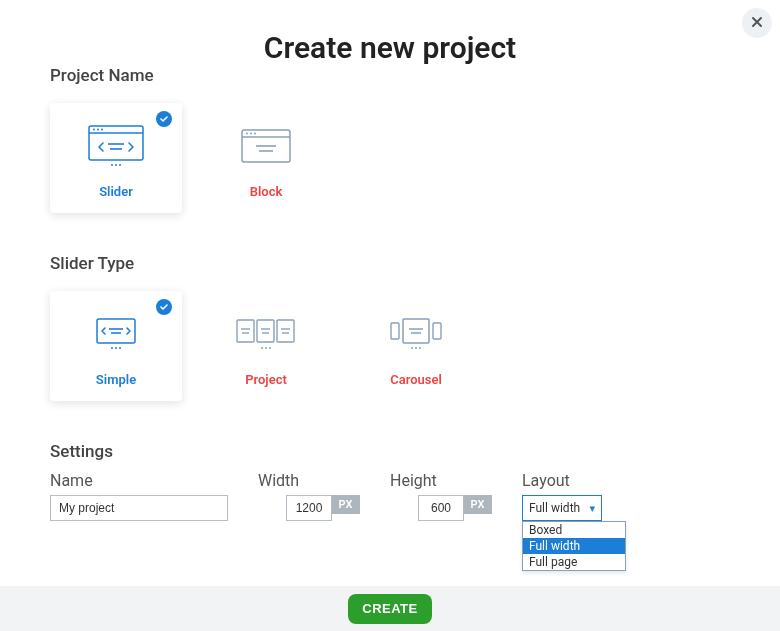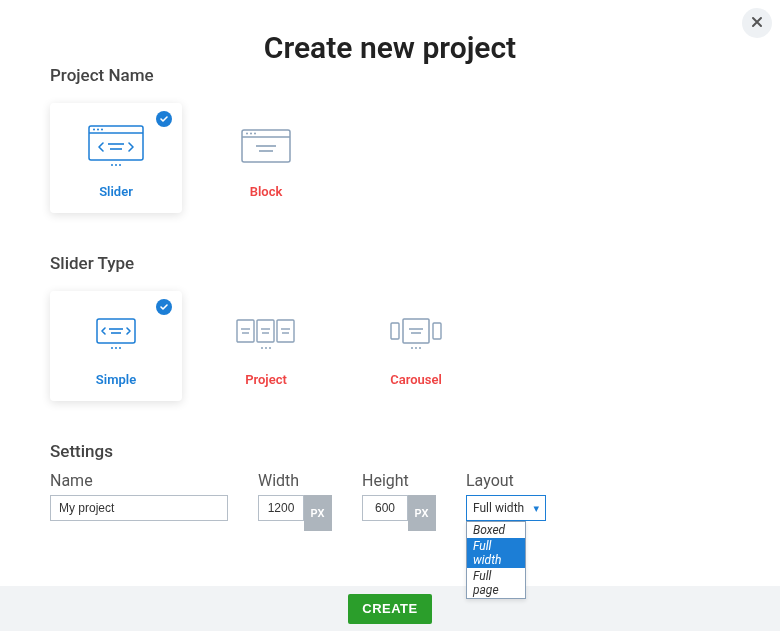--- a/index.html
+++ b/index.html
@@ -109,33 +109,33 @@
     height: 26px;
     border: 1px solid #b5bec8;
     padding: 0 8px;
     font-size: 12px;
     color: #333;
     outline: none;
   }
   .name-input { width: 178px; }
   .num-input { width: 46px; text-align: center; }
   .unit {
-    height: 36px;
+    height: 19px;
     width: 28px;
     background: #adb5bd;
     color: #fff;
     font-size: 11px;
     font-weight: 600;
     display: inline-flex;
     align-items: center;
     justify-content: center;
     border: 1px solid #adb5bd;
     border-left: none;
   }
-  .num-wrap { display: flex; }
+  .num-wrap { display: flex; margin-left: 28px; }
   .select-box {
     position: relative;
   }
   .select-display {
     width: 80px;
     height: 26px;
     border: 1px solid #1c7ed6;
     display: flex;
     align-items: center;
     justify-content: space-between;
@@ -143,26 +143,25 @@
     font-size: 12px;
     color: #333;
     cursor: pointer;
     background:#fff;
   }
   .select-display .chev { color:#1c7ed6; font-size:11px; }
   .dropdown {
     position: absolute;
     top: 26px;
     left: 0;
-    width: 60px;
+    width: 104px;
     border: 1px solid #8aa0b8;
     background: #fff;
     z-index: 10;
     box-shadow: 0 2px 4px rgba(0,0,0,0.1);
-    font-style: italic;
   }
   .dropdown .opt {
     font-size: 12px;
     padding: 1px 6px;
     cursor: pointer;
     color: #333;
   }
   .dropdown .opt.highlight {
     background: #1c7ed6;
     color: #fff;
@@ -180,21 +179,21 @@
   }
   .create-btn {
     background: #2b9e2b;
     color: #fff;
     border: none;
     height: 30px;
     padding: 0 14px;
     font-size: 13px;
     font-weight: 700;
     letter-spacing: 0.5px;
-    border-radius: 2px;
+    border-radius: 8px;
     cursor: pointer;
   }
   .settings-section .section-header { margin-bottom: 10px; }
 </style>
 </head>
 <body>
 
 <button class="close-btn">
   <span>
     <svg width="12" height="12" viewBox="0 0 12 12">

